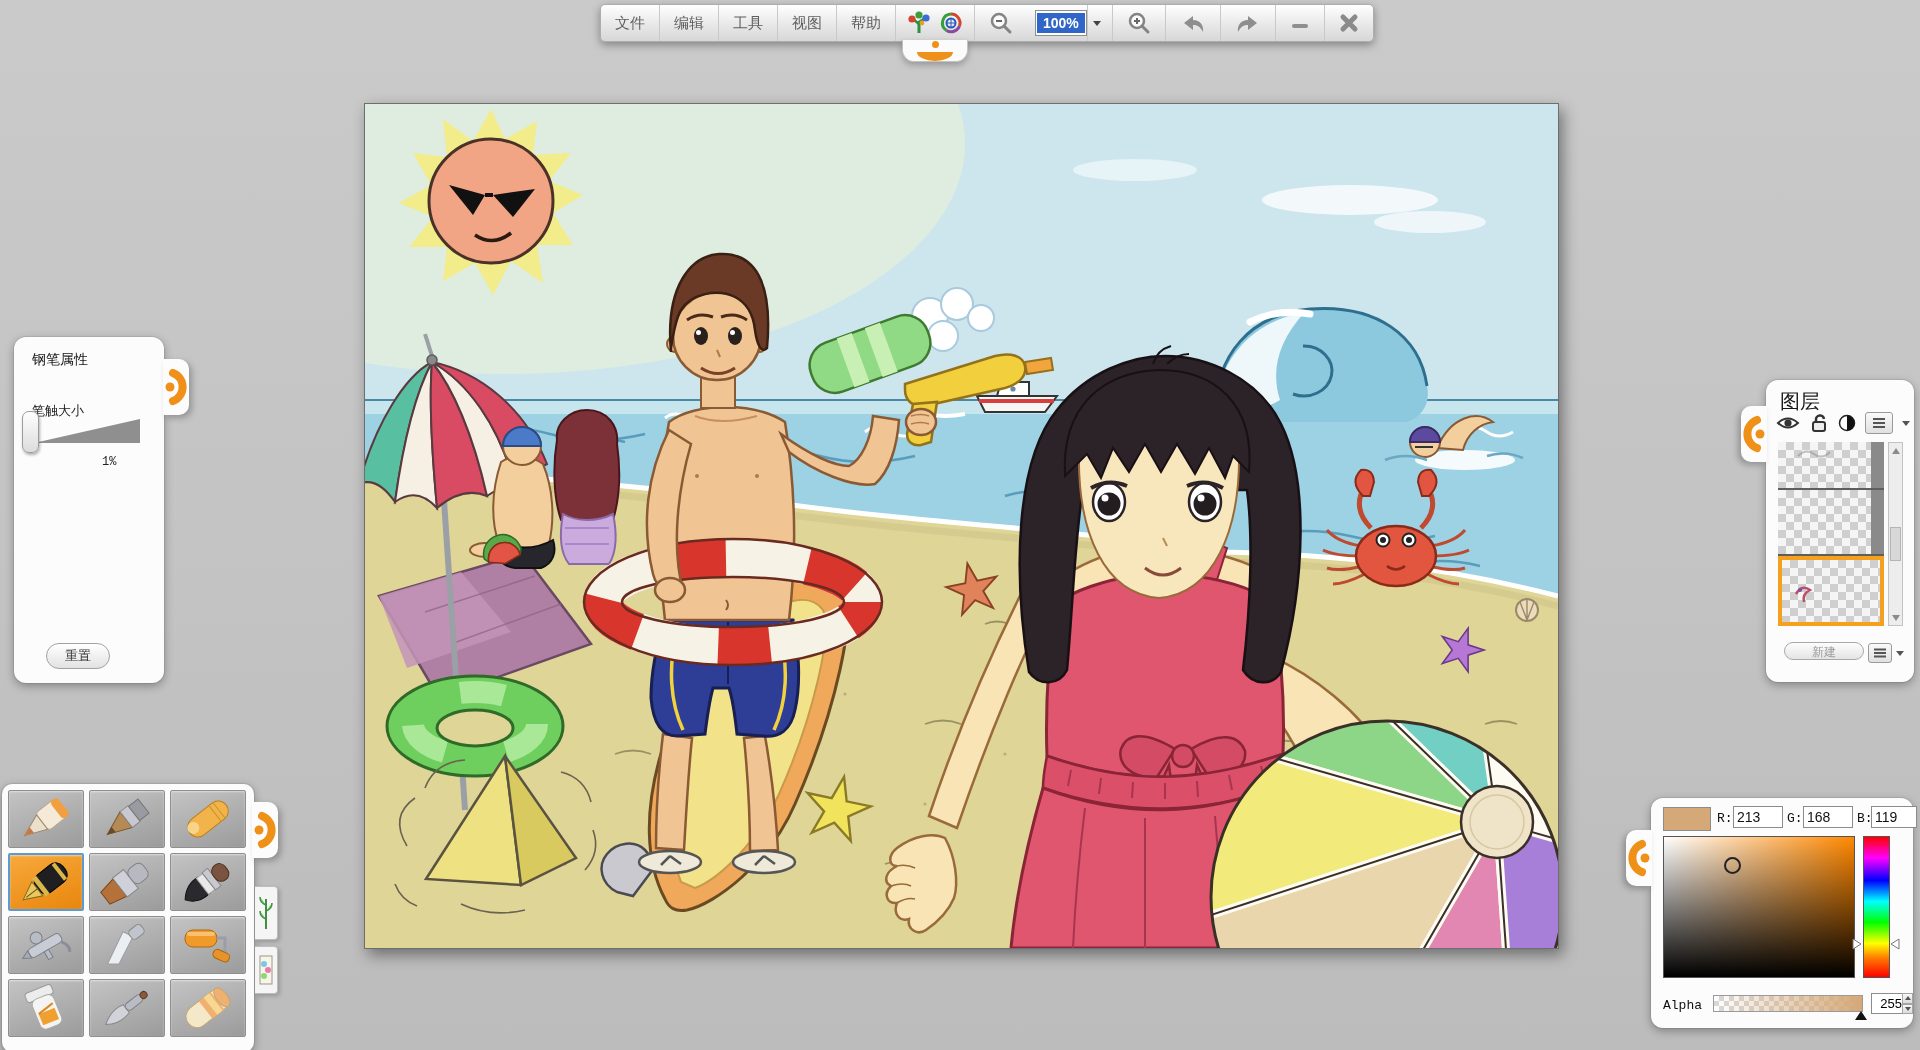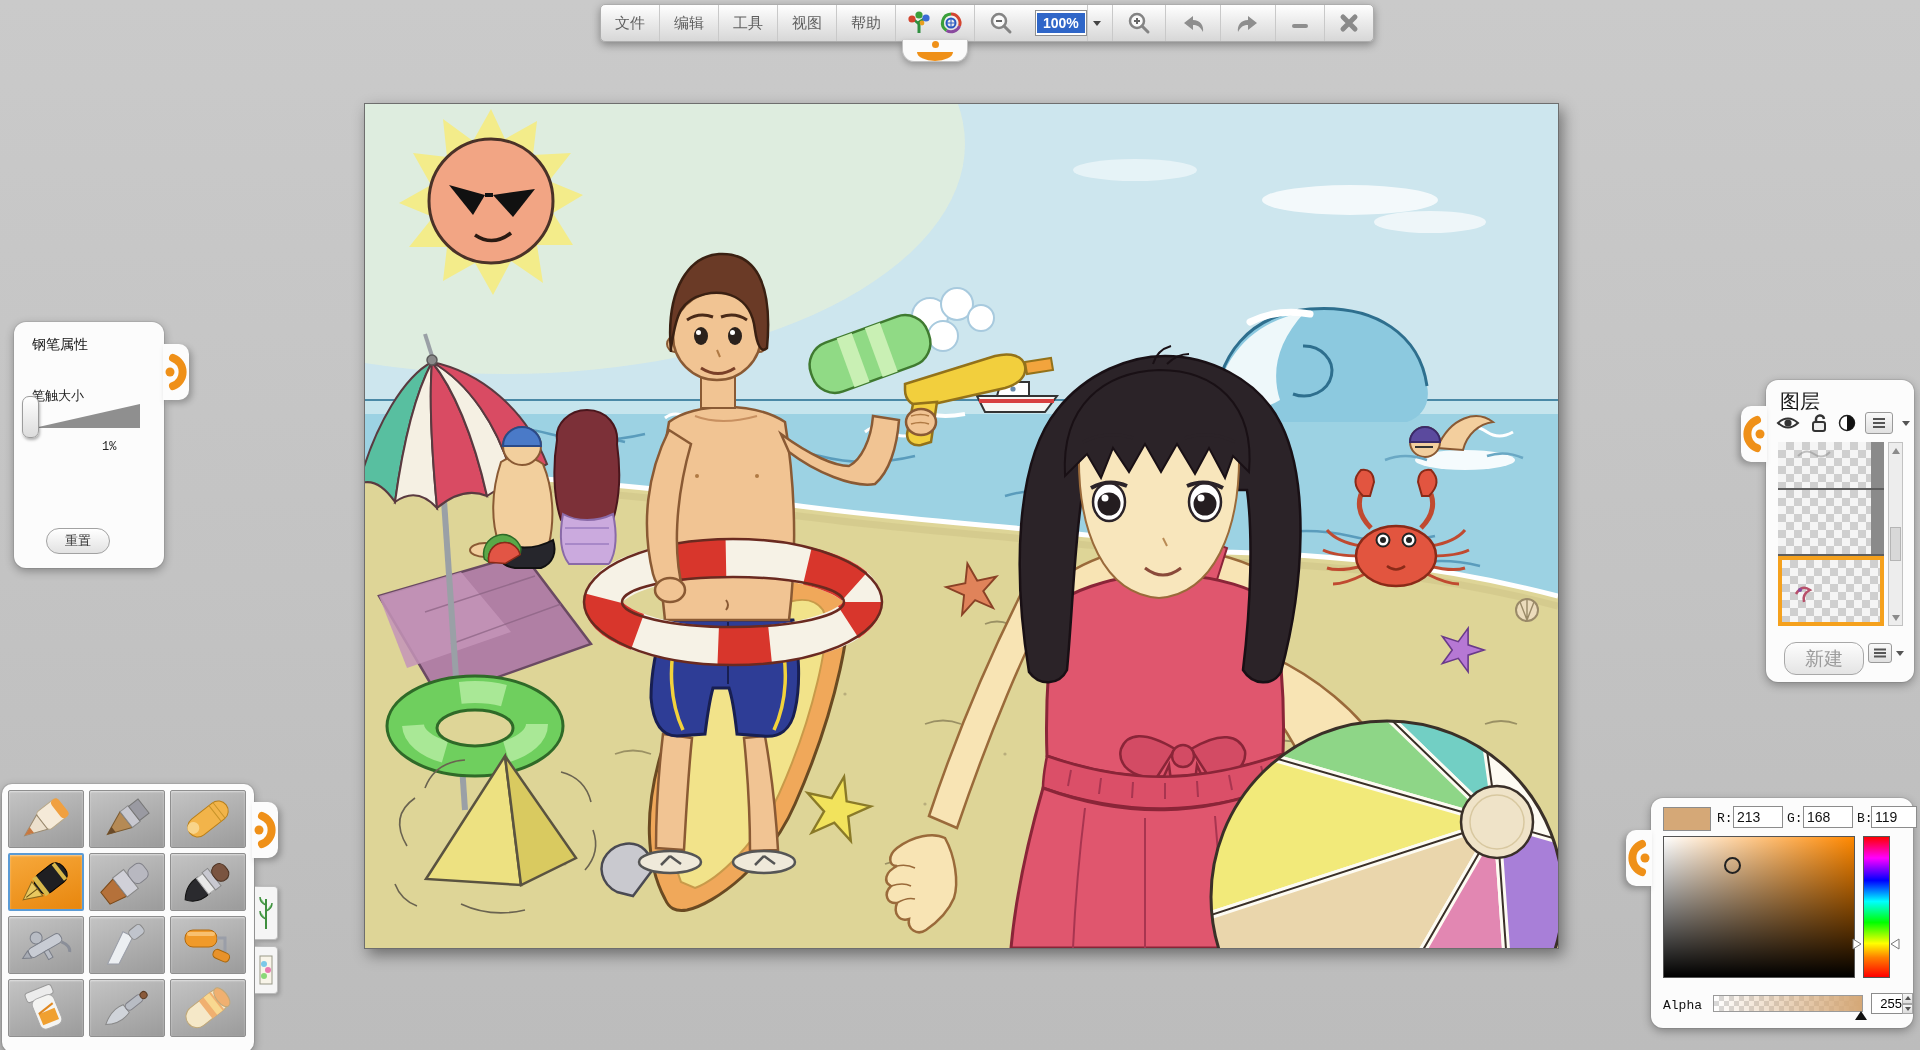--- a/index.html
+++ b/index.html
@@ -33,21 +33,21 @@
 
   
   .panel{position:absolute;background:#fcfcfc;border-radius:12px;
     box-shadow:0 3px 10px rgba(0,0,0,.32),0 0 0 1px rgba(0,0,0,.07);}
   .handle{position:absolute;width:26px;height:56px;background:#fcfcfc;box-shadow:3px 3px 6px rgba(0,0,0,.25);
     display:flex;align-items:center;justify-content:center;}
   .handle.right{right:-25px;border-radius:0 10px 10px 0;}
   .handle.left{left:-25px;border-radius:10px 0 0 10px;box-shadow:-3px 3px 6px rgba(0,0,0,.25);}
 
   
-  .pen-panel{left:14px;top:322px;width:150px;height:246px;}
+  .pen-panel{left:14px;top:337px;width:150px;height:346px;}
   .pen-title{position:absolute;left:18px;top:14px;font-size:14px;color:#161616;}
   .pen-sub{position:absolute;left:18px;top:50px;font-size:13px;color:#222;margin-top:15px;}
   .wedge{position:absolute;left:20px;top:82px;width:0;height:0;border-right:106px solid #8f8f8f;border-top:24px solid transparent;}
   .slider-handle{position:absolute;left:8px;top:74px;width:15px;height:40px;border-radius:7px;
     background:linear-gradient(180deg,#fff,#dcdcdc);border:1px solid #9c9c9c;box-shadow:1px 2px 3px rgba(0,0,0,.3);}
   .pen-val{position:absolute;left:88px;top:118px;font-size:12px;color:#222;font-family:"Liberation Mono","DejaVu Sans Mono",monospace;}
   .reset-btn{position:absolute;left:32px;bottom:14px;padding:3px 18px;border-radius:999px;border:1px solid #a2a2a2;
     background:linear-gradient(180deg,#ffffff,#e2e2e2);font-size:13px;color:#333;}
 
   
@@ -71,22 +71,22 @@
       linear-gradient(45deg,#cfcfcf 25%,transparent 25%,transparent 75%,#cfcfcf 75%);
     background-color:#f5f5f5;background-size:16px 16px;background-position:0 0,8px 8px;
     border-bottom:2px solid #5e5e5e;}
   .thumb .dark-strip{position:absolute;right:0;top:0;bottom:0;width:13px;background:#8a8a8a;}
   .thumb.selected{border:4px solid #f5a11d;}
   .scrollbar{position:absolute;left:122px;top:62px;width:15px;height:184px;background:#ededed;border:1px solid #c2c2c2;box-sizing:border-box;}
   .scroll-btn{height:15px;display:flex;align-items:center;justify-content:center;}
   .scroll-thumb{position:absolute;left:1px;right:1px;top:84px;height:32px;background:#d8d8d8;border:1px solid #b5b5b5;}
   .chev-up{width:0;height:0;border-left:4px solid transparent;border-right:4px solid transparent;border-bottom:6px solid #8b8b8b;}
   .chev-dn{width:0;height:0;border-left:4px solid transparent;border-right:4px solid transparent;border-top:6px solid #8b8b8b;}
-  .new-btn{position:absolute;left:18px;top:262px;width:80px;height:33px;border-radius:12px;border:1px solid #a8a8a8;
-    background:linear-gradient(#fdfdfd,#e4e4e4);font-size:19px;color:#9c9c9c;}
+  .new-btn{position:absolute;left:18px;top:262px;width:80px;height:18px;border-radius:12px;border:1px solid #a8a8a8;
+    background:linear-gradient(#fdfdfd,#e4e4e4);font-size:12px;color:#9c9c9c;}
   .layers-menu{position:absolute;right:10px;top:263px;display:flex;align-items:center;gap:4px;}
 
   
   .color-panel{left:1651px;top:798px;width:262px;height:230px;}
   .swatch{position:absolute;left:12px;top:9px;width:46px;height:22px;border:1px solid #8c8c8c;}
   .rgb-label{position:absolute;top:13px;font-size:13px;color:#111;font-family:"Liberation Mono","DejaVu Sans Mono",monospace;}
   .num-input{position:absolute;top:8px;width:42px;height:20px;border:1px solid #8c8c8c;font-size:14px;padding:0 3px;background:#fff;color:#111;}
   .sv-box{position:absolute;left:12px;top:38px;width:190px;height:140px;border:1px solid #555;
     background:linear-gradient(to top,#000,rgba(0,0,0,0)),linear-gradient(to right,#fff,#ff8800);}
   .sv-marker{position:absolute;left:60px;top:20px;width:13px;height:13px;border:2px solid #222;border-radius:50%;}

